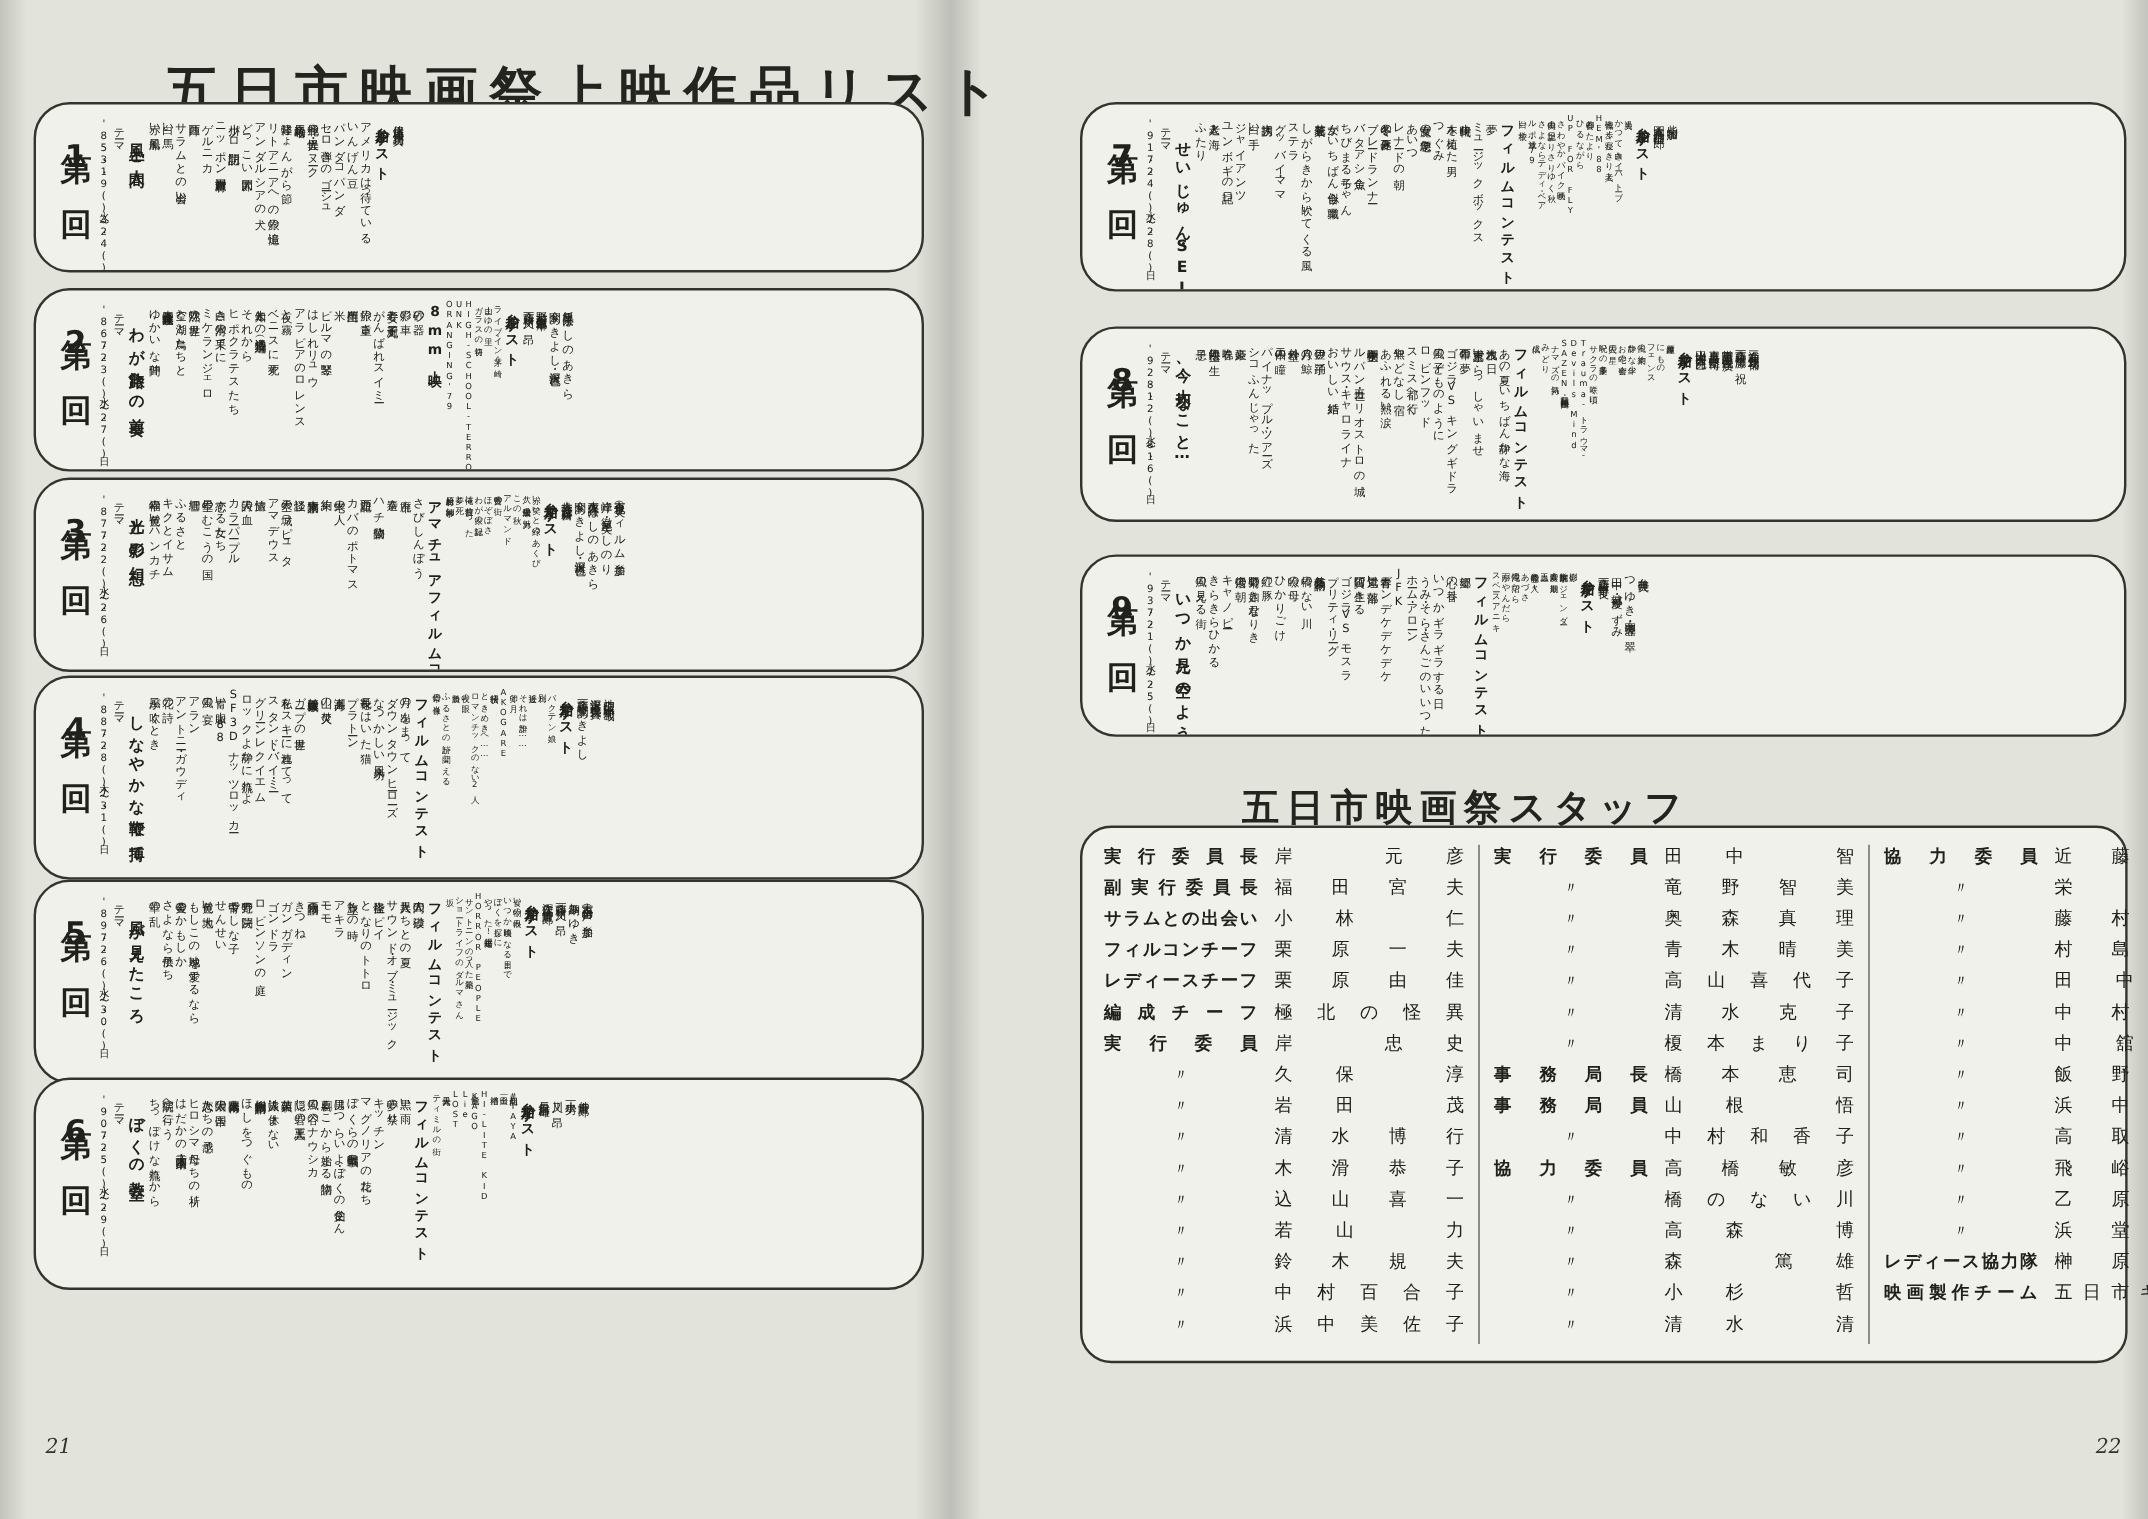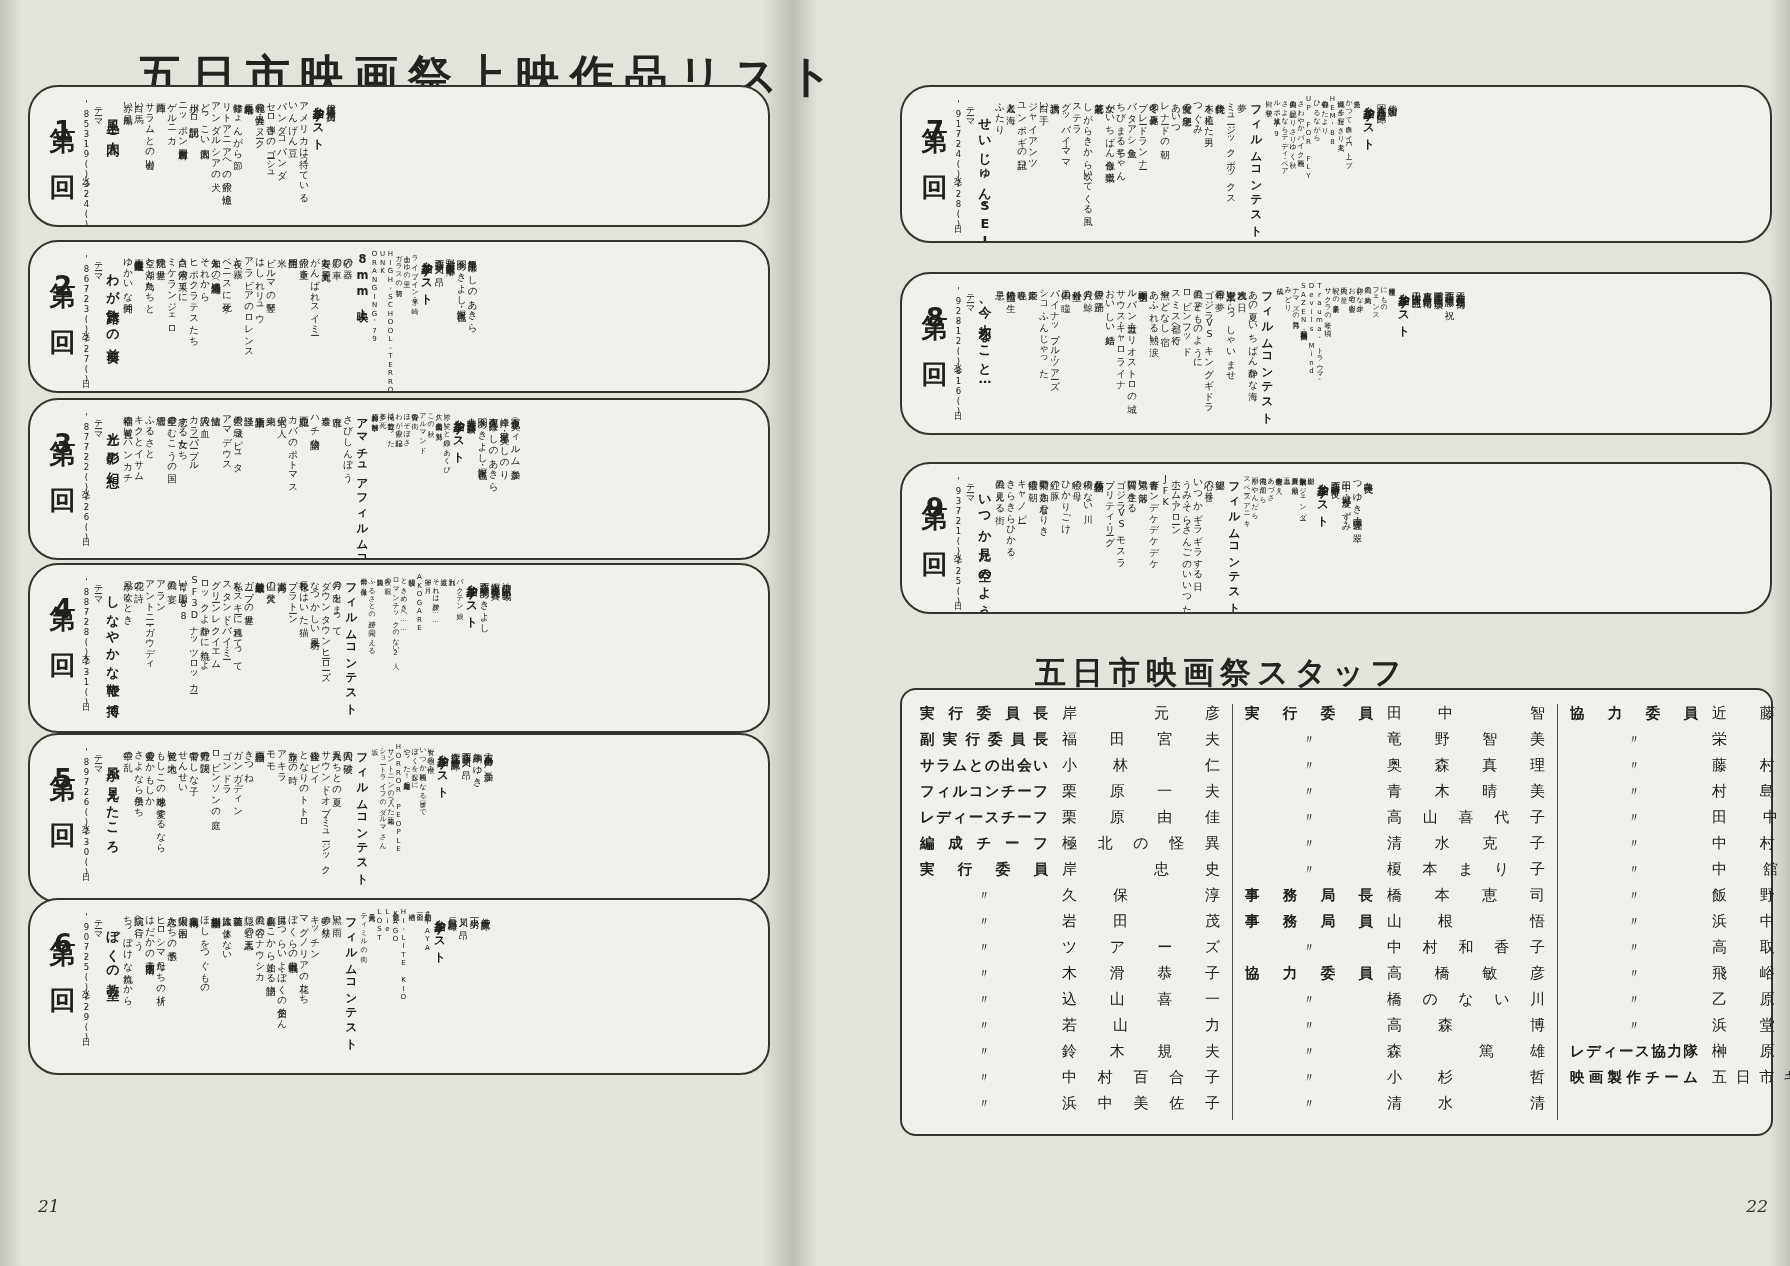--- a/index.html
+++ b/index.html
@@ -54,21 +54,21 @@
   .col.h{font-size:11.5px;font-weight:bold;letter-spacing:2px;padding-top:2px;margin:0 3px;}
   .col.s{font-size:7px;letter-spacing:0.5px;margin:0 1px;}
   .col.f{font-size:9.5px;letter-spacing:0.5px;padding-top:1px;}
   .col.t{font-size:13px;font-weight:bold;letter-spacing:2.5px;padding-top:14px;margin:0 4px;}
   .col.l{font-size:9px;letter-spacing:1px;padding-top:5px;}
   .col.d{font-size:8.5px;letter-spacing:0;padding-top:4px;margin:0 3px;}
   .col.r{font-size:26px;font-weight:bold;letter-spacing:9px;padding-top:12px;margin:0 6px 0 10px;}
 
   .staffbox{
     position:absolute;left:900px;top:688px;width:873px;height:448px;
-    background:#f0f1ea;border:2.5px solid #34342e;border-radius:16px;
+    background:#f0f1ea;border:2.5px solid #34342e;border-radius:26px;
     box-sizing:border-box;display:flex;padding:14px 6px;
   }
   .scol{flex:1;padding:0 12px;box-sizing:border-box;}
   .scol + .scol{border-left:1.5px solid #4a4a42;}
   .srow{display:flex;align-items:baseline;height:26px;}
   .stitle{
     width:128px;flex:none;font-weight:bold;font-size:14.5px;
     text-align:justify;text-align-last:justify;letter-spacing:0;white-space:nowrap;
   }
   .stitle.ditto{text-align-last:center;font-weight:normal;font-size:13px;}
@@ -516,21 +516,21 @@
       <div class="srow">
         <span class="stitle ditto">〃</span>
         <span class="sname">久保 淳</span>
       </div>
       <div class="srow">
         <span class="stitle ditto">〃</span>
         <span class="sname">岩田 茂</span>
       </div>
       <div class="srow">
         <span class="stitle ditto">〃</span>
-        <span class="sname">ツアーズ</span>
+        <span class="sname">清水博行</span>
       </div>
       <div class="srow">
         <span class="stitle ditto">〃</span>
         <span class="sname">木滑恭子</span>
       </div>
       <div class="srow">
         <span class="stitle ditto">〃</span>
         <span class="sname">込山喜一</span>
       </div>
       <div class="srow">

